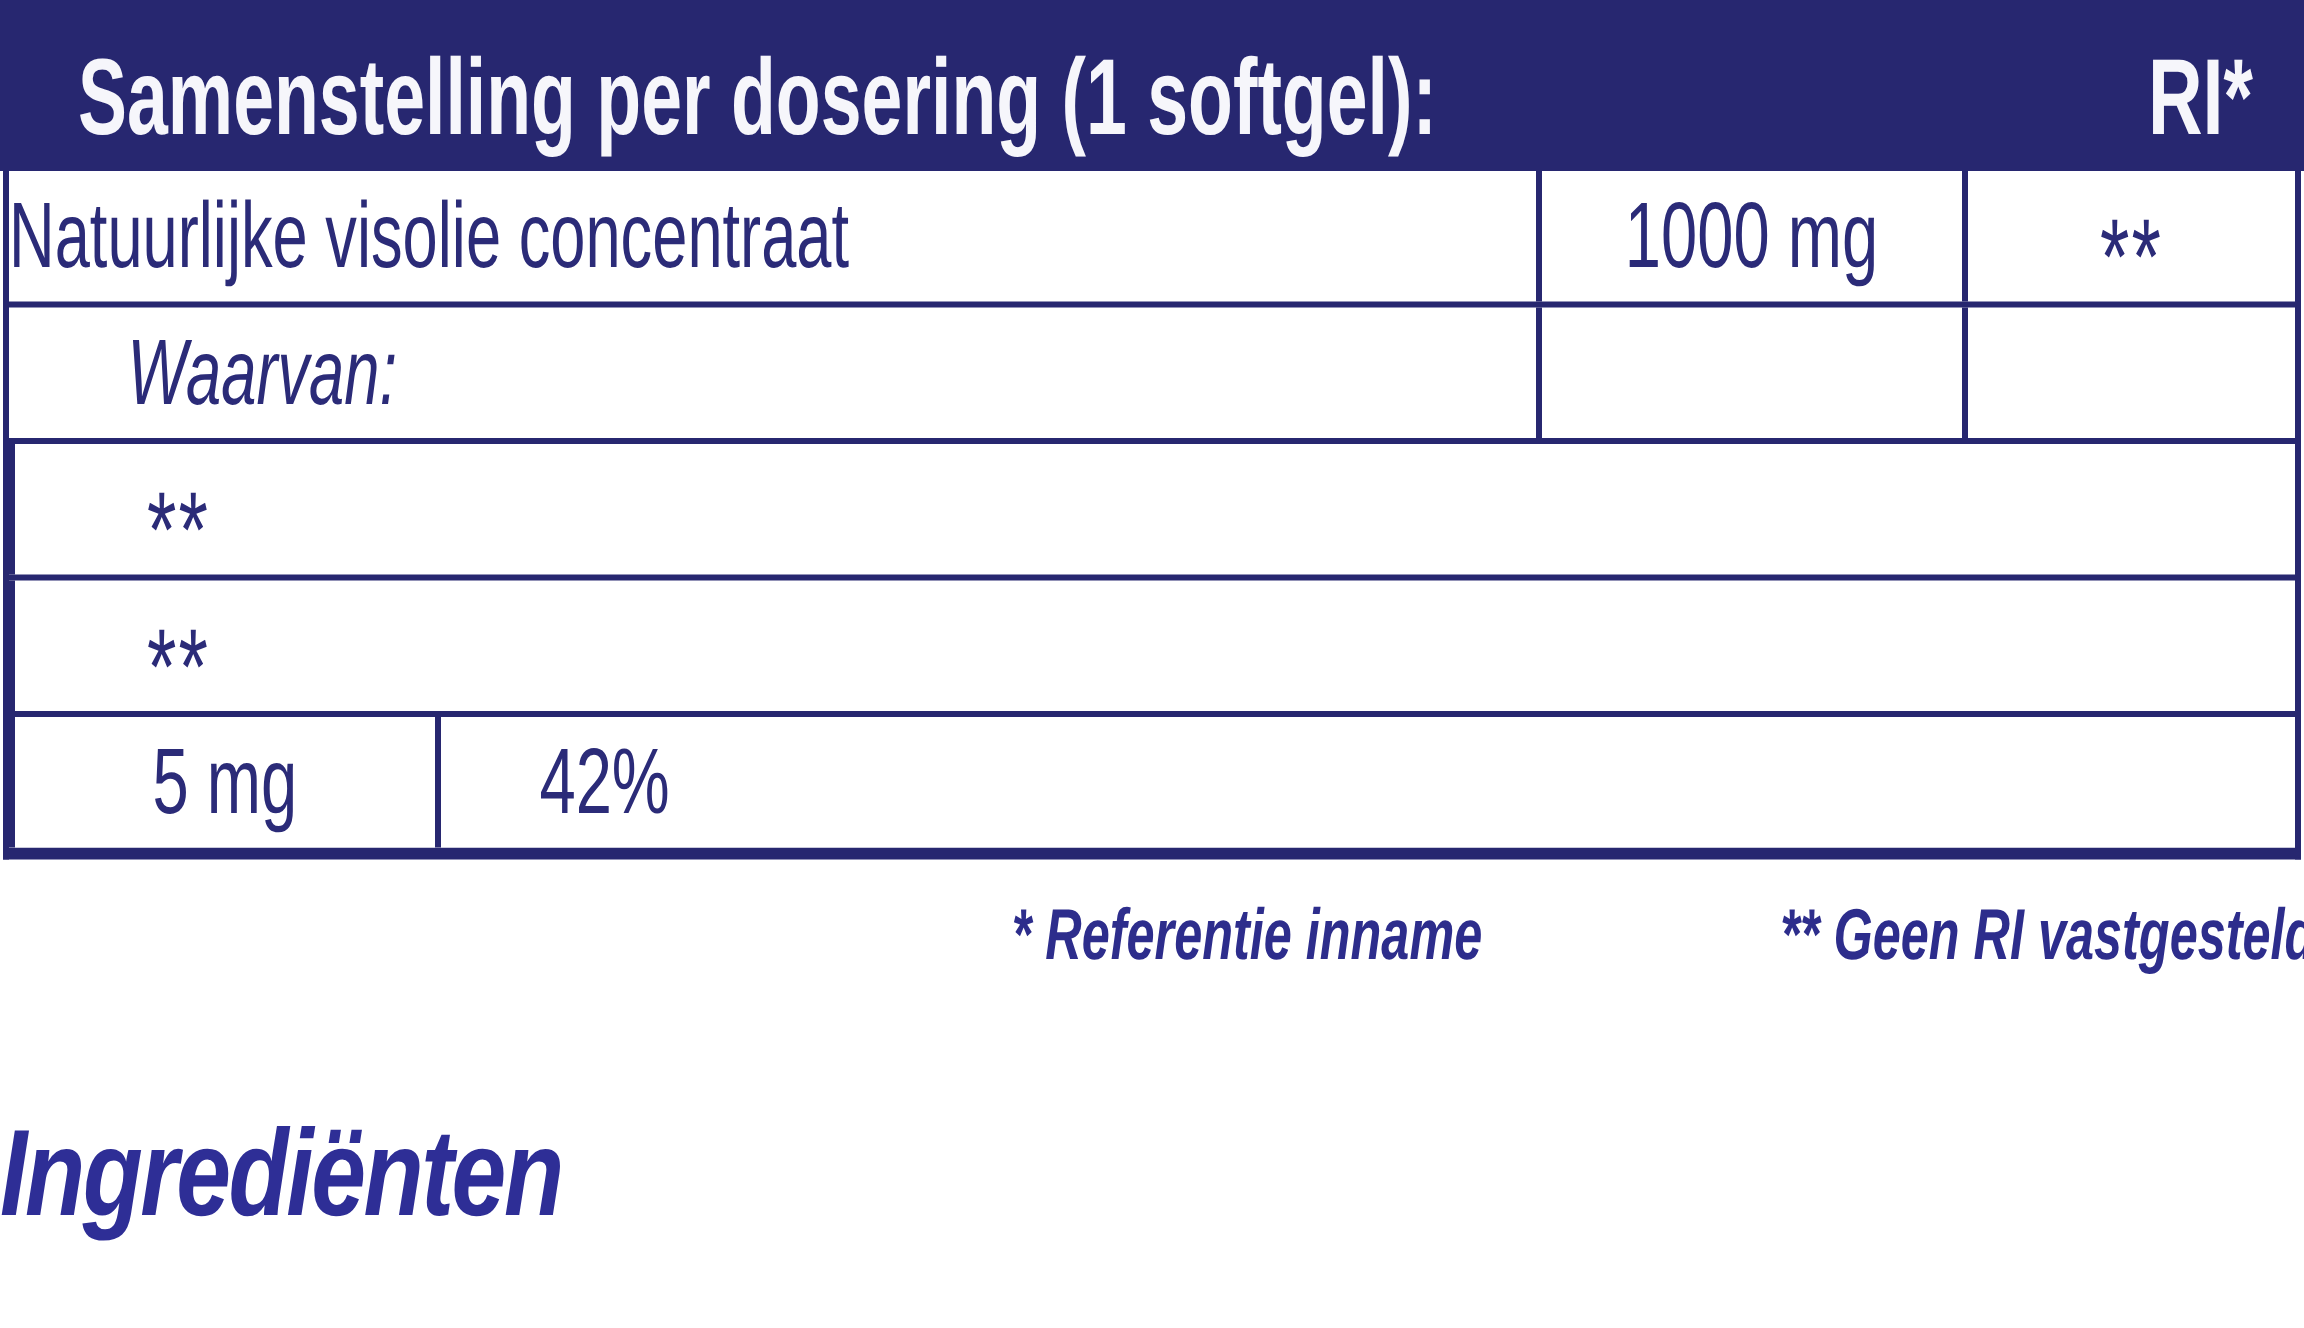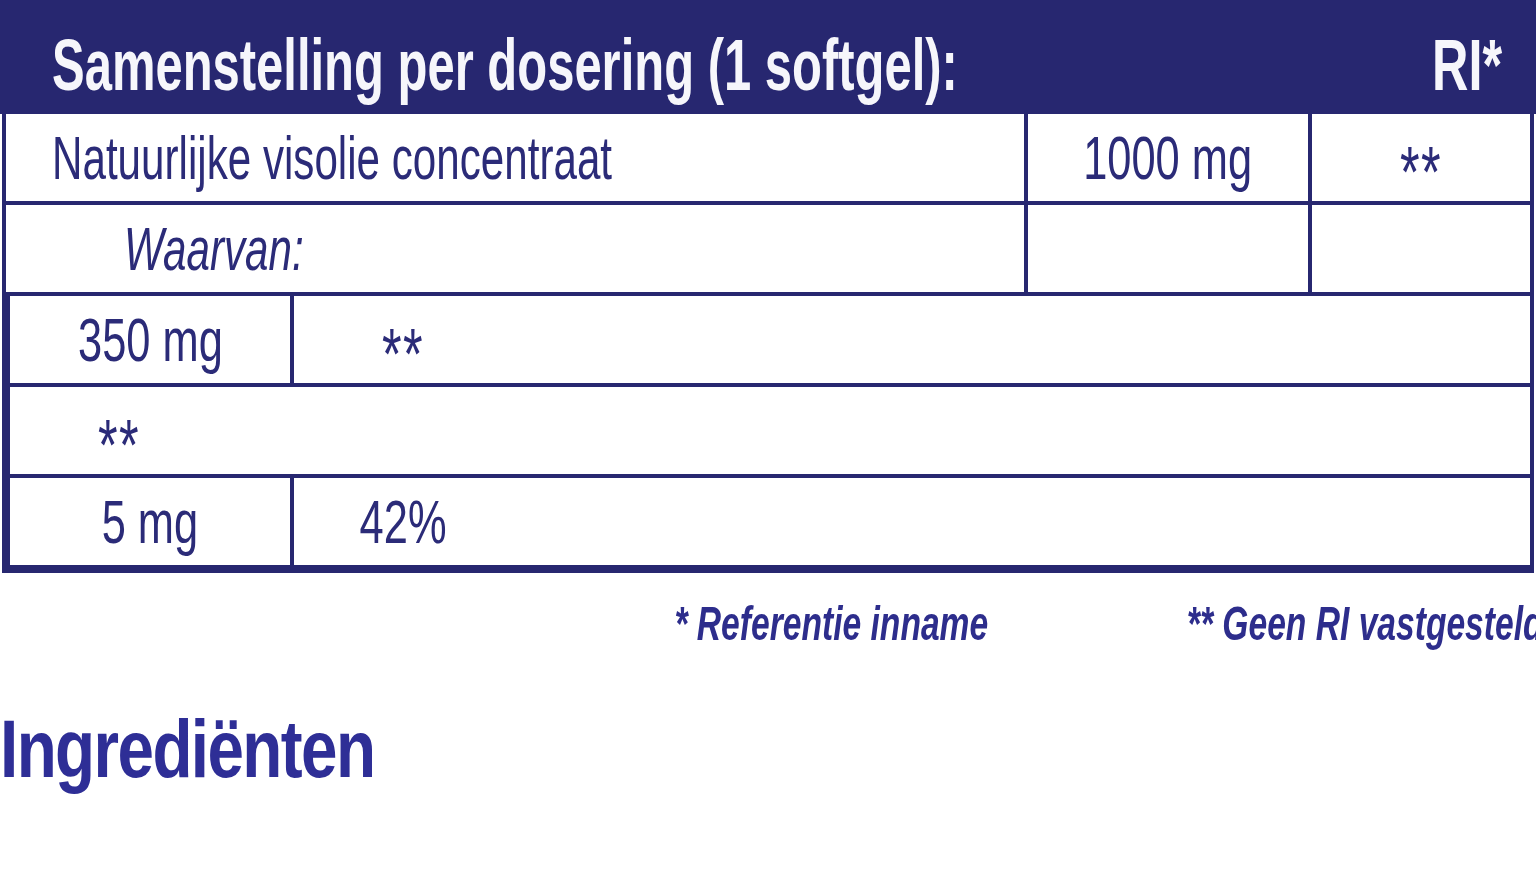--- a/index.html
+++ b/index.html
@@ -37,42 +37,42 @@
     width: 1532px;
     box-sizing: border-box;
     border: 4px solid var(--navy, #272770);
     border-top: none;
     border-bottom-width: 8px;
     background: var(--row-bg, #ffffff);
   }
   .trow { display: flex; height: 87px; background: var(--row-bg, #ffffff); }
   .trow + .trow { border-top: 4px solid var(--navy, #272770); }
   .cell { display: flex; align-items: center; box-sizing: border-box; }
-  .c-name { flex: 1; padding-left: 46px; justify-content: flex-start; }
-  .c-name.indent { padding-left: 118px; }
+  .c-name { flex: 1; justify-content: flex-start; }
+  .c-name.indent { padding-left: 79px; }
   .c-amount { width: 284px; border-left: 4px solid var(--navy, #272770); justify-content: center; }
   .c-ri { width: 222px; border-left: 4px solid var(--navy, #272770); justify-content: center; }
 
   .t { font-size: 62px; color: var(--table-text, #2b2b78); line-height: 1; }
   .t.italic { font-style: italic; }
   .t.stars { font-size: 72px; position: relative; top: 14px; letter-spacing: 2px; }
 
   
   .footnote {
     position: absolute; top: 600px; left: 0; right: -8px;
     display: flex; justify-content: flex-end; align-items: center; gap: 46px;
   }
   .footnote .fn {
     font-size: 48px; font-weight: bold; font-style: italic;
     color: var(--footnote-text, #2d2d8c); line-height: 1;
   }
 
   
   .ingredients {
-    position: absolute; left: 0px; top: 708px;
+    position: absolute; left: 0px; top: 742px; font-style: italic;
   }
   .ingredients .ih {
     font-size: 82px; font-weight: bold; letter-spacing: -2px;
     color: var(--ingredients-text, #2e2e96); line-height: 1;
     display: inline-block; transform: scaleX(.80); transform-origin: left center; white-space: nowrap;
   }
 </style>
 </head>
 <body>
 
@@ -101,23 +101,20 @@
     </div>
     <div class="cell c-amount">
       <span class="t"><span class="cx-c"></span></span>
     </div>
     <div class="cell c-ri">
       <span class="t"><span class="cx-c"></span></span>
     </div>
   </div>
 
   <div class="trow">
-    <div class="cell c-amount">
-      <span class="t"><span class="cx-c">350 mg</span></span>
-    </div>
     <div class="cell c-ri">
       <span class="t stars"><span class="cx-c">**</span></span>
     </div>
   </div>
 
   <div class="trow">
     <div class="cell c-ri">
       <span class="t stars"><span class="cx-c">**</span></span>
     </div>
   </div>

